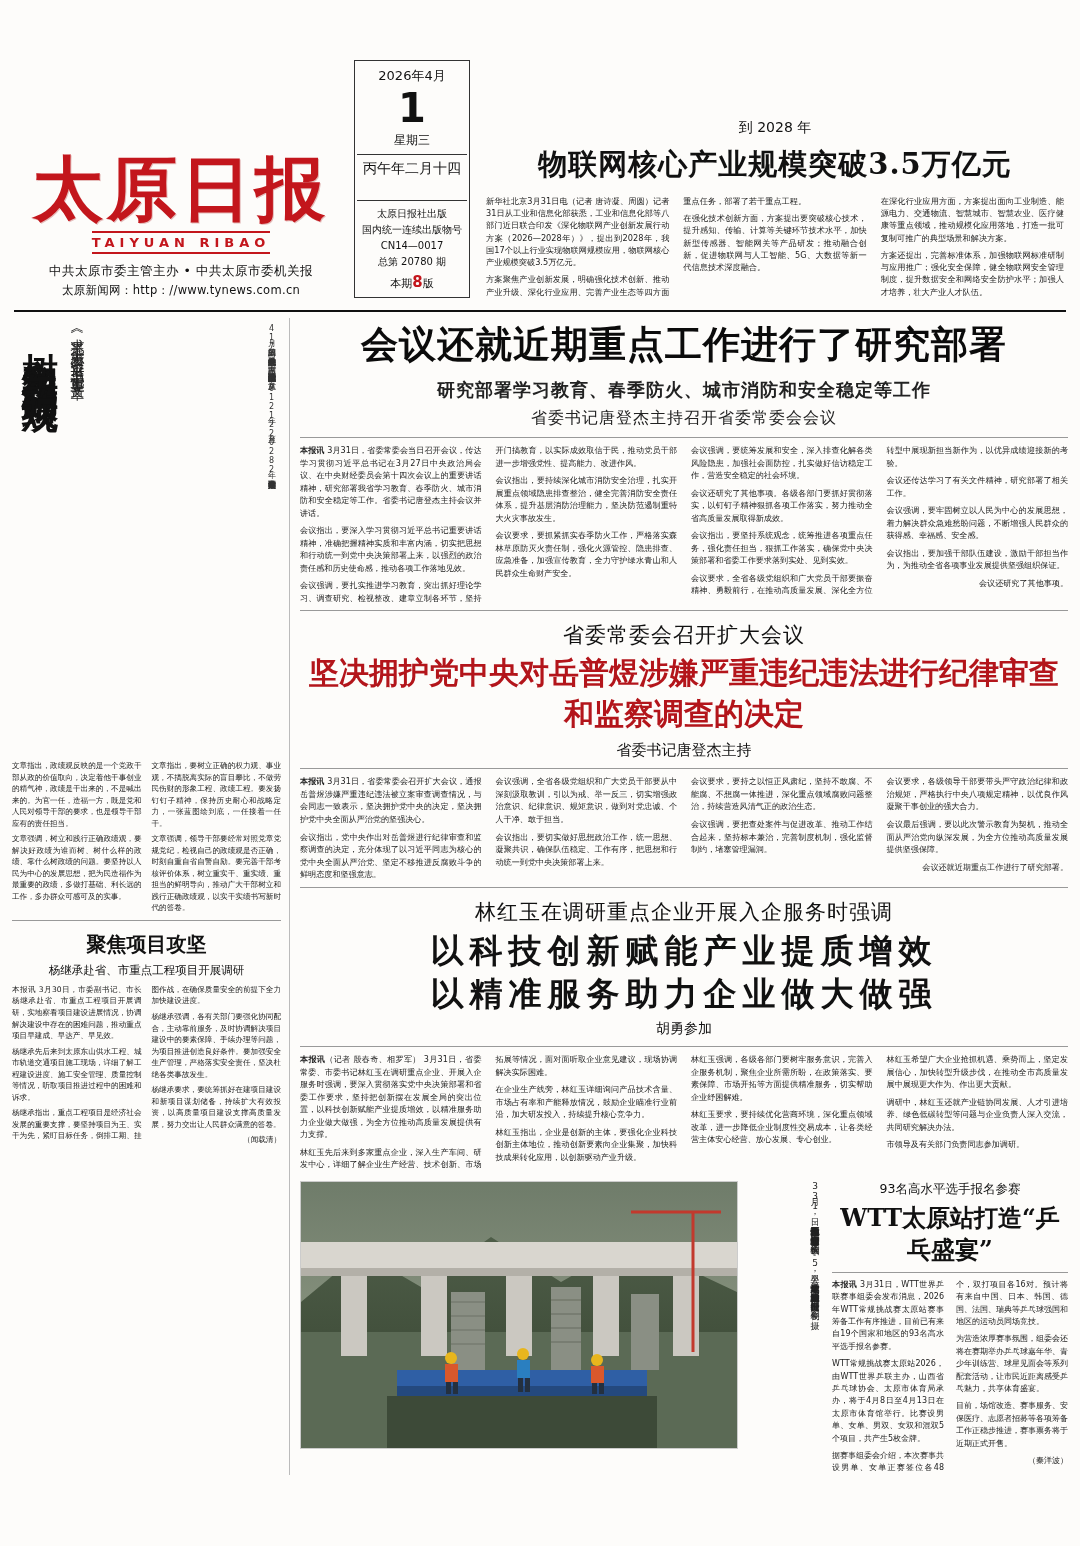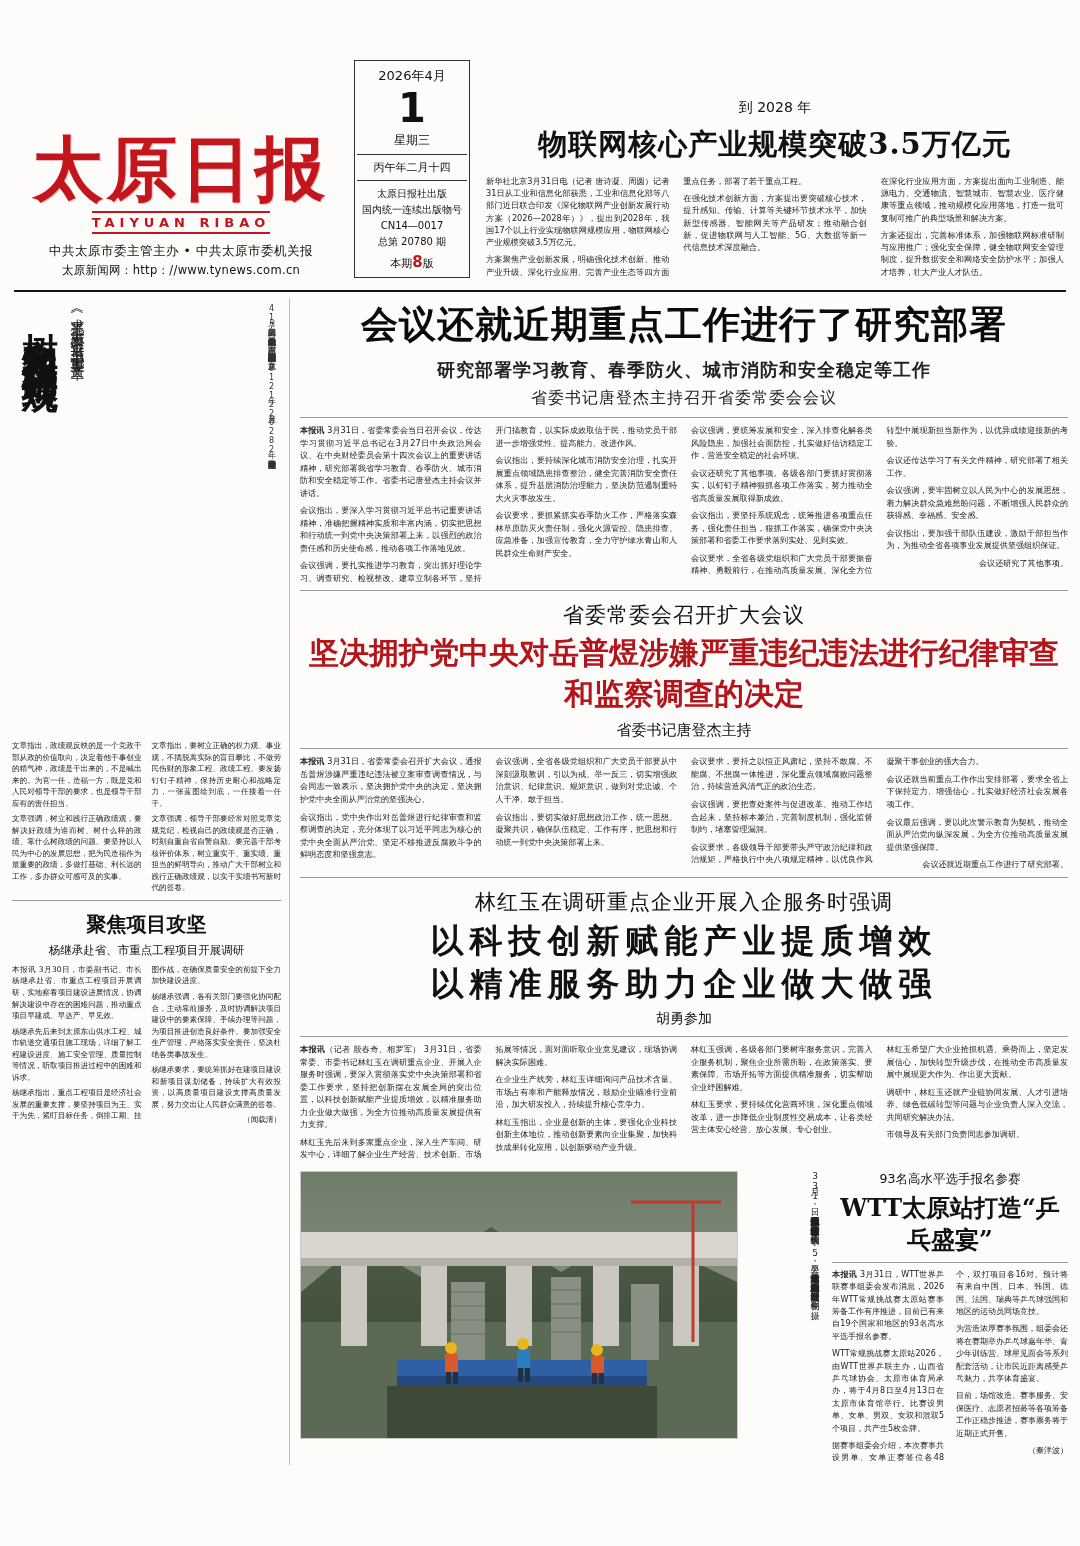--- a/index.html
+++ b/index.html
@@ -29,21 +29,21 @@
   .logo-sub{font-size:12.5px;margin-top:9px;color:#111;letter-spacing:.5px;}
   .logo-sub2{font-size:11.5px;margin-top:3px;color:#111;letter-spacing:.3px;}
 
   .date-col{
     flex:0 0 116px;width:116px;border:1px solid #333;margin:2px 10px 0 8px;
     text-align:center;padding:6px 2px;box-sizing:border-box;
   }
   .date-ym{font-size:13px;}
   .date-d{font-size:40px;font-weight:700;line-height:1;margin:3px 0 4px;}
   .date-week{font-size:12px;border-bottom:1px solid #333;padding-bottom:5px;}
-  .date-lunar{font-size:11px;padding-top:5px;border-bottom:1px solid #333;padding-bottom:5px;}
+  .date-lunar{font-size:14px;padding-top:5px;border-bottom:1px solid #333;padding-bottom:22px;}
   .date-pub{font-size:10px;padding-top:5px;line-height:1.5;}
   .date-pub div{margin-bottom:1px;}
   .date-pages{font-size:11px;margin-top:4px;}
   .date-pages b{font-size:15px;color:#c3161c;}
 
   .top-right{flex:1 1 auto;padding-left:6px;}
   .tr-kicker{text-align:center;font-size:14px;color:#111;margin-top:6px;}
   .tr-head{
     text-align:center;font-family:"DejaVu Serif","Liberation Serif",serif;
     font-weight:700;font-size:29px;letter-spacing:1px;margin:8px 0 10px;
@@ -243,21 +243,20 @@
         <div class="hl-byline">省委书记唐登杰主持</div>
         <hr class="thin">
         <div class="cols4">
           <p><span class="lead">本报讯</span> <span>3月31日，省委常委会召开扩大会议，通报岳普煜涉嫌严重违纪违法被立案审查调查情况，与会同志一致表示，坚决拥护党中央的决定，坚决拥护党中央全面从严治党的坚强决心。</span></p>
           <p>会议指出，党中央作出对岳普煜进行纪律审查和监察调查的决定，充分体现了以习近平同志为核心的党中央全面从严治党、坚定不移推进反腐败斗争的鲜明态度和坚强意志。</p>
           <p>会议强调，全省各级党组织和广大党员干部要从中深刻汲取教训，引以为戒、举一反三，切实增强政治意识、纪律意识、规矩意识，做到对党忠诚、个人干净、敢于担当。</p>
           <p>会议指出，要切实做好思想政治工作，统一思想、凝聚共识，确保队伍稳定、工作有序，把思想和行动统一到党中央决策部署上来。</p>
           <p>会议要求，要持之以恒正风肃纪，坚持不敢腐、不能腐、不想腐一体推进，深化重点领域腐败问题整治，持续营造风清气正的政治生态。</p>
           <p>会议强调，要把查处案件与促进改革、推动工作结合起来，坚持标本兼治，完善制度机制，强化监督制约，堵塞管理漏洞。</p>
           <p>会议要求，各级领导干部要带头严守政治纪律和政治规矩，严格执行中央八项规定精神，以优良作风凝聚干事创业的强大合力。</p>
-          <p>会议还就当前重点工作作出安排部署，要求全省上下保持定力、增强信心，扎实做好经济社会发展各项工作。</p>
           <p>会议最后强调，要以此次警示教育为契机，推动全面从严治党向纵深发展，为全方位推动高质量发展提供坚强保障。</p>
           <p style="text-align:right">会议还就近期重点工作进行了研究部署。</p>
         </div>
       </div>
 
       <hr class="thin">
 
       <div>
         <div class="kicker-c">林红玉在调研重点企业开展入企服务时强调</div>
         <div class="hl-2line">以科技创新赋能产业提质增效</div>

